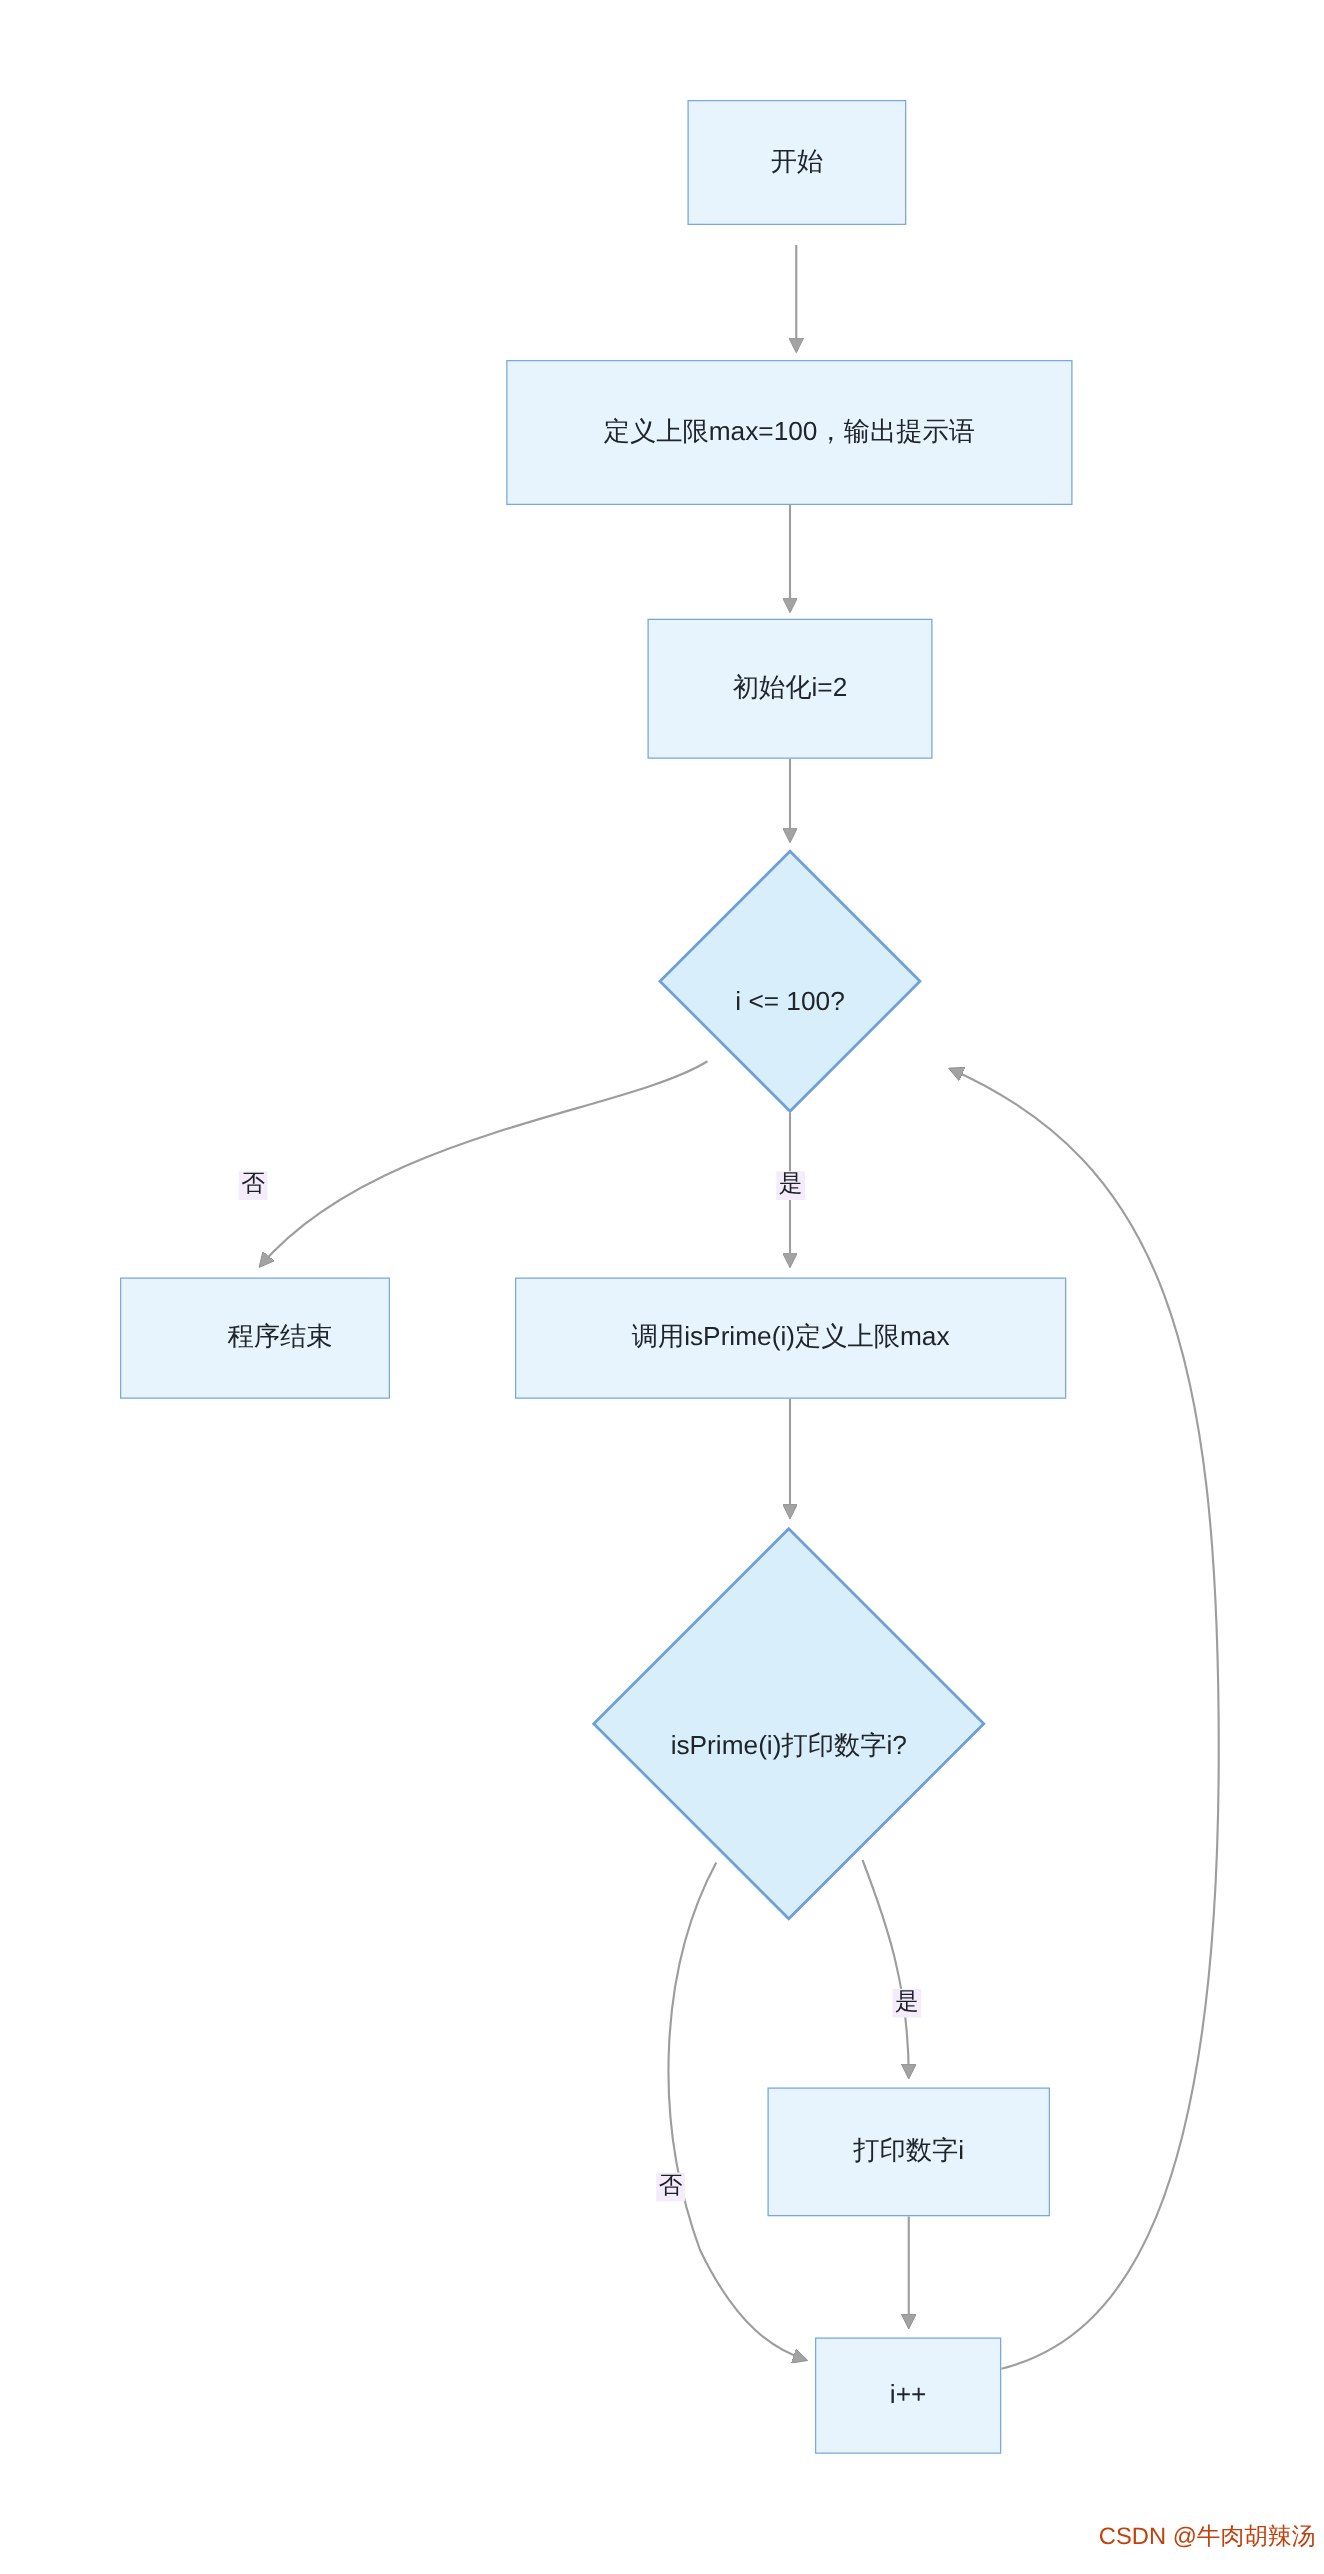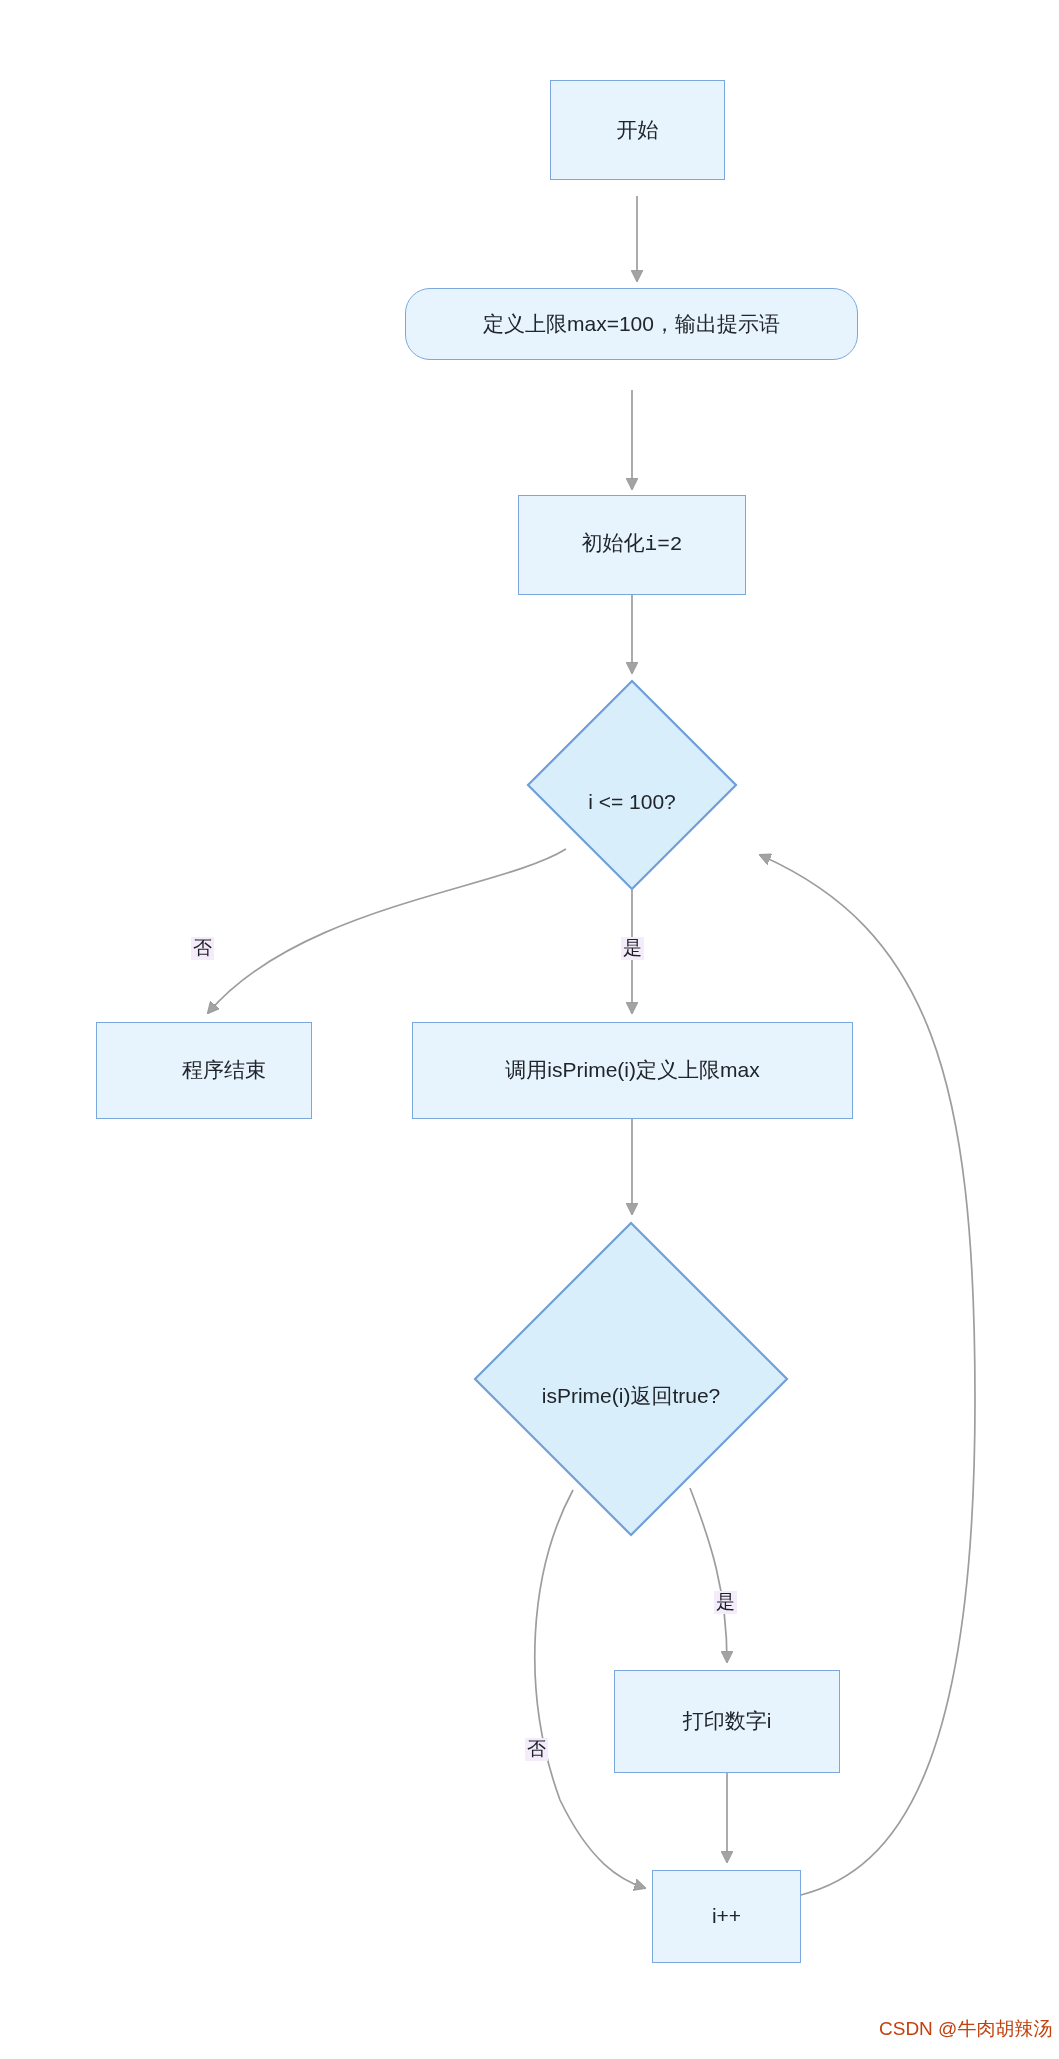--- a/index.html
+++ b/index.html
@@ -109,25 +109,25 @@
       <path d="M 727 1773 L 727 1862"></path>
 
       <path d="M 801 1895 C 900 1870, 975 1760, 975 1400 C 975 1080, 930 930, 760 855"></path>
     </g>
   </svg>
 
   <div class="node" style="left:550px; top:80px; width:175px; height:100px;">
     <span>开始</span>
   </div>
 
-  <div class="node" style="left:405px; top:288px; width:453px; height:72px;border-radius:25px;">
+  <div class="node" style="left:405px; top:288px; width:453px; height:116px;">
     <span>定义上限max=100，输出提示语</span>
   </div>
 
-  <div class="node" style="left:518px; top:495px; width:228px; height:100px;font-family:Liberation Mono, monospace;">
+  <div class="node" style="left:518px; top:495px; width:228px; height:112px;">
     <span>初始化i=2</span>
   </div>
 
   <div class="diamond-wrap" style="left:525px; top:678px; width:214px; height:214px;">
     <svg class="diamond-shape" viewBox="0 0 214 214" preserveAspectRatio="none">
       <polygon points="107,3 211,107 107,211 3,107" fill="#d9eefb" stroke="#6f9fd8" stroke-width="2.2"></polygon>
     </svg>
     <span class="diamond-label">i &lt;= 100?</span>
   </div>
 
@@ -136,21 +136,21 @@
   </div>
 
   <div class="node" style="left:412px; top:1022px; width:441px; height:97px;">
     <span>调用isPrime(i)定义上限max</span>
   </div>
 
   <div class="diamond-wrap" style="left:472px; top:1220px; width:318px; height:318px;">
     <svg class="diamond-shape" viewBox="0 0 318 318" preserveAspectRatio="none">
       <polygon points="159,3 315,159 159,315 3,159" fill="#d9eefb" stroke="#6f9fd8" stroke-width="2.2"></polygon>
     </svg>
-    <span class="diamond-label">isPrime(i)返回true?</span>
+    <span class="diamond-label">isPrime(i)打印数字i?</span>
   </div>
 
   <div class="node" style="left:614px; top:1670px; width:226px; height:103px;">
     <span>打印数字i</span>
   </div>
 
   <div class="node" style="left:652px; top:1870px; width:149px; height:93px;">
     <span>i++</span>
   </div>
 

